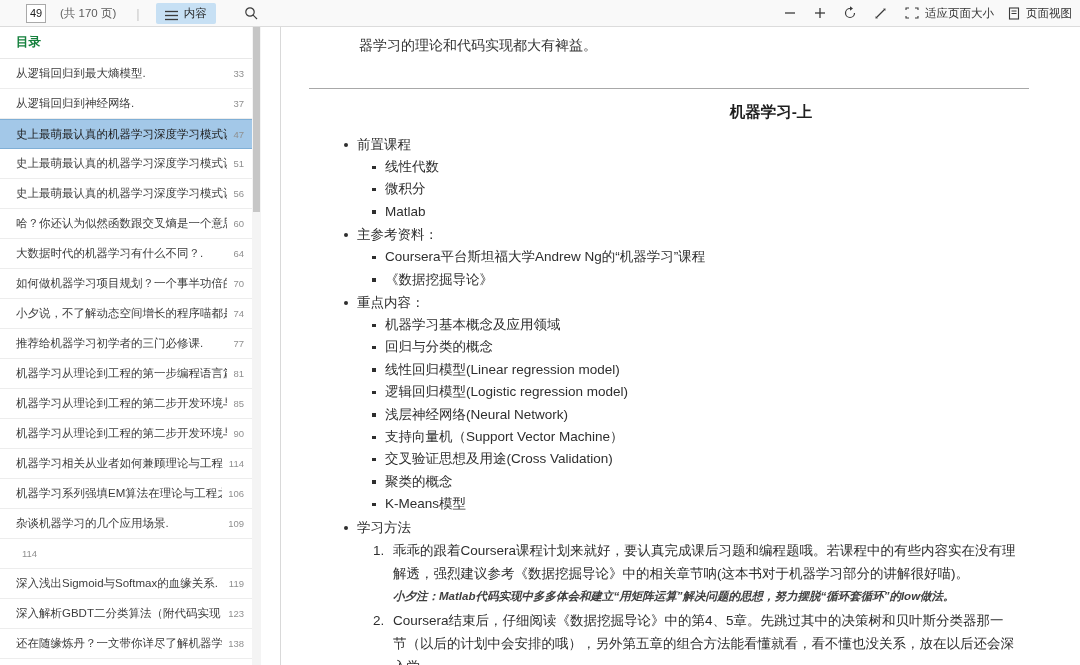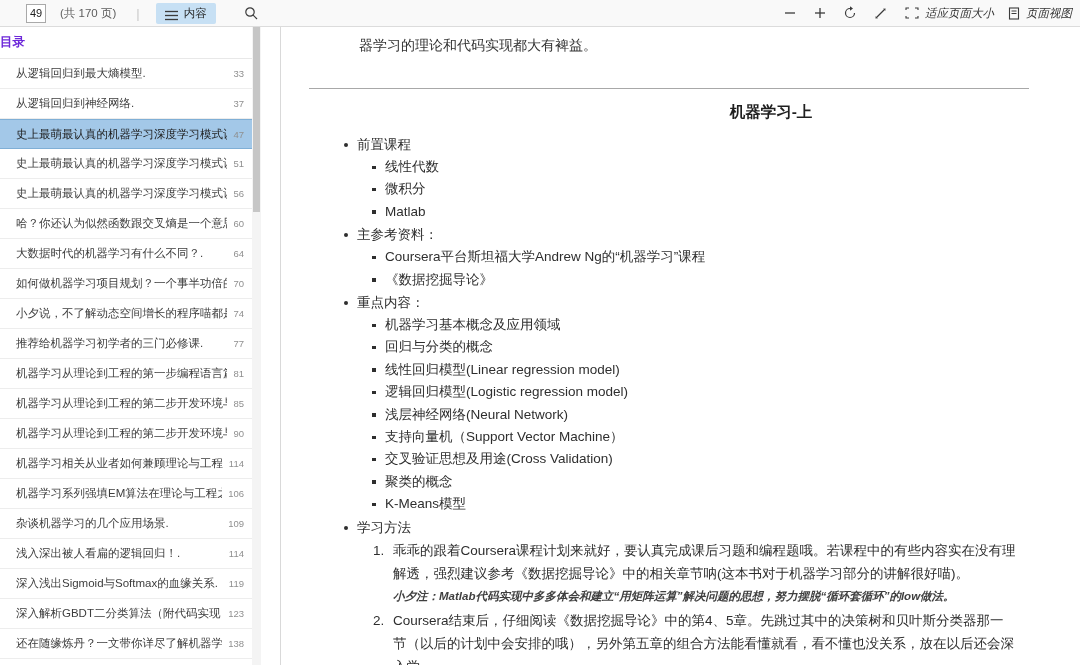--- a/index.html
+++ b/index.html
@@ -14,29 +14,29 @@
                font-family:inherit; }
   .total-label{ margin-left:14px; font-size:11.5px; color:#5c5c5c; }
   .tb-sep{ margin-left:20px; color:#c9c9c9; font-size:13px; }
   .contents-btn{ margin-left:16px; display:flex; align-items:flex-end; gap:6px;
                  background:#c7e0f4; border-radius:2px; padding:3px 9px;
                  font-size:11.5px; color:#262626; cursor:default; }
   .search-btn{ margin-left:28px; display:flex; align-items:center; }
   .tb-spacer{ flex:1; }
   .tb-icon{ display:flex; align-items:center; justify-content:center; width:22px; height:22px; }
   .tb-text-btn{ display:flex; align-items:center; gap:6px; font-size:11.5px; color:#333;
-                margin-left:14px;font-style:italic; } .ml8{ margin-left:8px; }
+                margin-left:14px; } .ml8{ margin-left:8px; }
 
   
   .app{ display:flex; height:638px; }
 
   
   .sidebar{ width:252px; background:#fff; position:relative; flex:none; }
-  .toc-header{ height:32px; display:flex; align-items:center; 
-               font-size:12.5px; font-weight:bold; color:#6d28d9;
+  .toc-header{ height:32px; display:flex; align-items:center; padding-left:16px;
+               font-size:12.5px; font-weight:bold; color:#15803d;
                border-bottom:1px solid #e8e8e8; }
   .toc-item{ height:30px; display:flex; align-items:center; padding:0 8px 0 16px;
              border-bottom:1px solid #ededed; cursor:default; }
   .toc-label{ flex:1; font-size:11.5px; color:#3d3d3d; white-space:nowrap; overflow:hidden; }
   .toc-page{ font-size:9.5px; color:#8f8f8f; margin-left:6px; flex:none; }
   .toc-item.active{ background:#a3c8e8; border-top:1px solid #7fafd6; border-bottom:1px solid #7fafd6; }
   .toc-item.active .toc-label{ color:#1d1d1d; }
   .sb-scrollbar{ width:9px; background:#f4f4f4; flex:none; position:relative; }
   .sb-thumb{ position:absolute; top:0; left:1px; width:7px; height:185px; background:#c6c6c6; }
 
@@ -220,21 +220,20 @@
         </div>
         <div class="toc-item">
           <span class="toc-label">机器学习系列强填EM算法在理论与工程之间的鸿</span>
           <span class="toc-page">106</span>
         </div>
         <div class="toc-item">
           <span class="toc-label">杂谈机器学习的几个应用场景.</span>
           <span class="toc-page">109</span>
         </div>
         <div class="toc-item">
-          <span class="toc-label">浅入深出被人看扁的逻辑回归！.</span>
           <span class="toc-page">114</span>
         </div>
         <div class="toc-item">
           <span class="toc-label">深入浅出Sigmoid与Softmax的血缘关系.</span>
           <span class="toc-page">119</span>
         </div>
         <div class="toc-item">
           <span class="toc-label">深入解析GBDT二分类算法（附代码实现）.</span>
           <span class="toc-page">123</span>
         </div>

